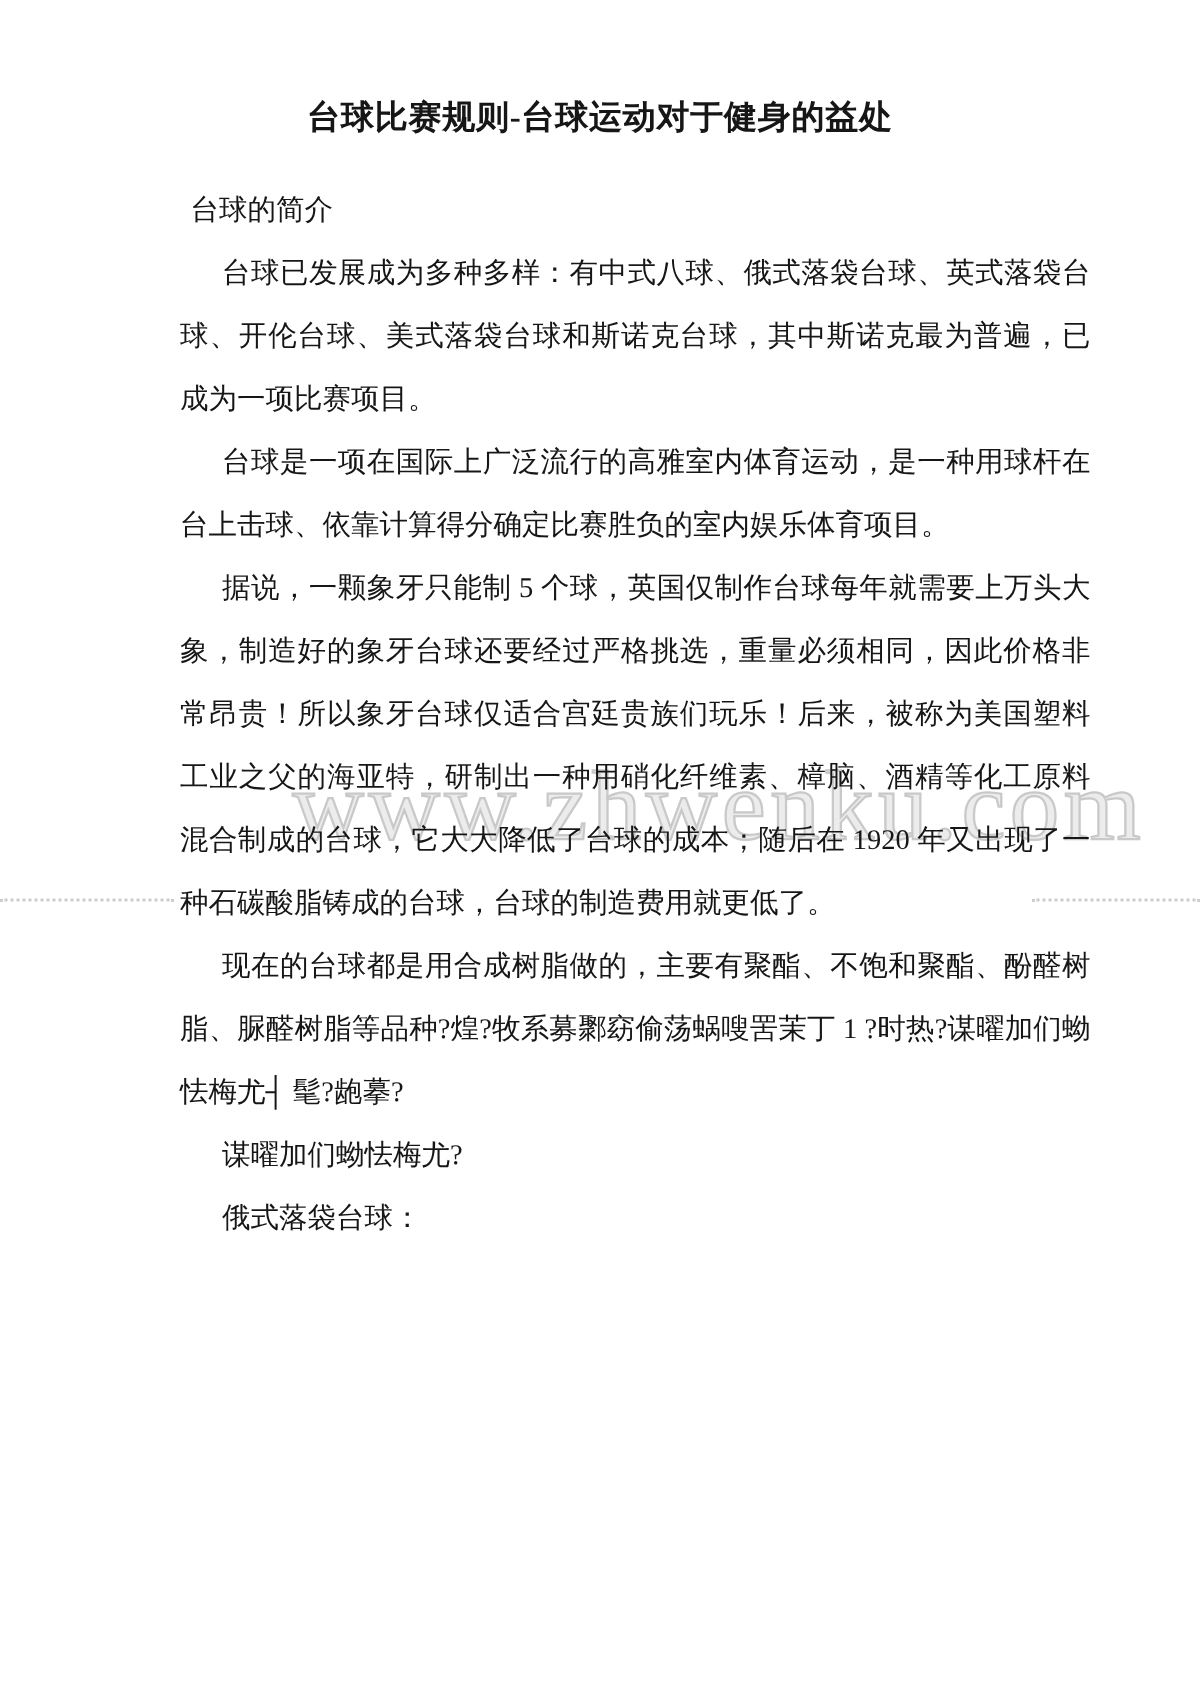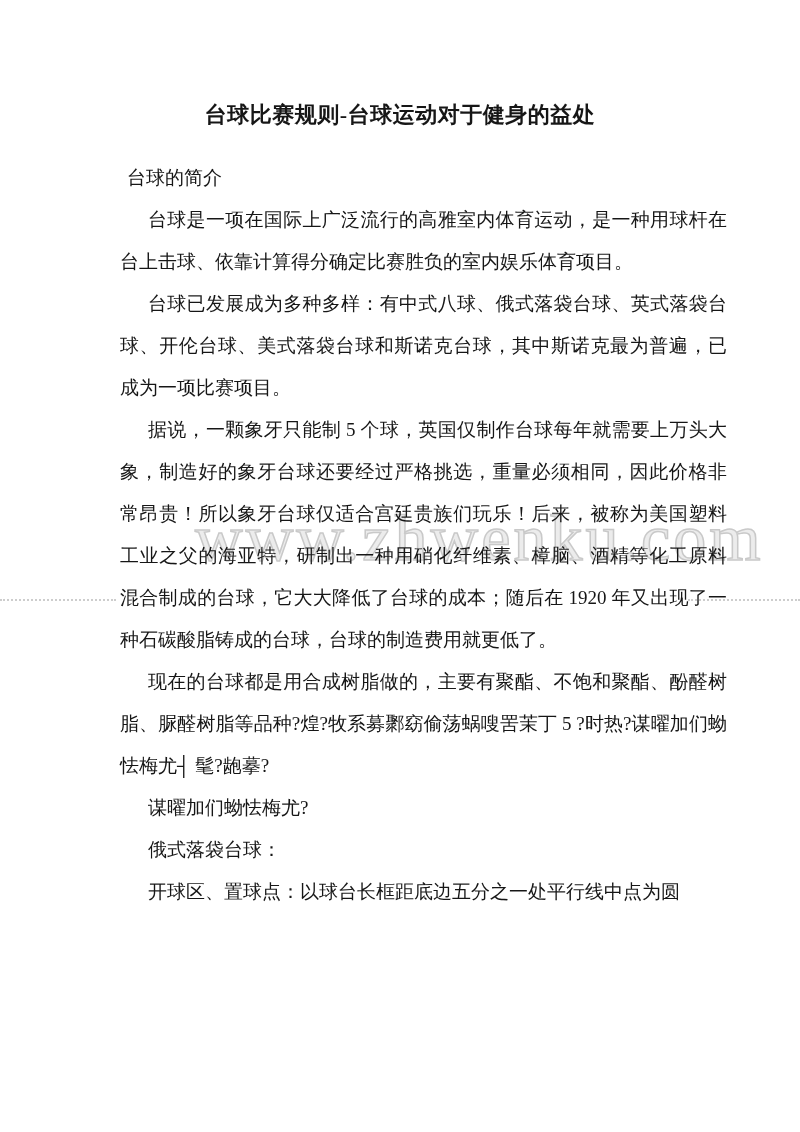--- a/index.html
+++ b/index.html
@@ -11,21 +11,21 @@
     position: relative;
     width: 800px;
     height: 1132px;
     background: #ffffff;
     overflow: hidden;
     font-family: "Liberation Serif", "DejaVu Serif", serif;
     color: #161616;
   }
   .doc-title {
     margin: 0;
-    padding-top: 97px;
+    padding-top: 60px;
     text-align: center;
     font-size: 22px;
     line-height: 36px;
     font-weight: bold;
     letter-spacing: 0.5px;
     position: relative;
     z-index: 2;
   }
   .content {
     position: relative;
@@ -81,22 +81,21 @@
 
   <div class="watermark">www.zhwenku.com</div>
 
   <div class="page-break-dots left-seg"></div>
   <div class="page-break-dots right-seg"></div>
 
   <h1 class="doc-title">台球比赛规则-台球运动对于健身的益处</h1>
 
   <div class="content">
     <p class="small-indent">台球的简介</p>
+    <p>台球已发展成为多种多样：有中式八球、俄式落袋台球、英式落袋台球、开伦台球、美式落袋台球和斯诺克台球，其中斯诺克最为普遍，已成为一项比赛项目。</p>
     <p>台球是一项在国际上广泛流行的高雅室内体育运动，是一种用球杆在台上击球、依靠计算得分确定比赛胜负的室内娱乐体育项目。</p>
-    <p>台球已发展成为多种多样：有中式八球、俄式落袋台球、英式落袋台球、开伦台球、美式落袋台球和斯诺克台球，其中斯诺克最为普遍，已成为一项比赛项目。</p>
     <p>据说，一颗象牙只能制 5 个球，英国仅制作台球每年就需要上万头大象，制造好的象牙台球还要经过严格挑选，重量必须相同，因此价格非常昂贵！所以象牙台球仅适合宫廷贵族们玩乐！后来，被称为美国塑料工业之父的海亚特，研制出一种用硝化纤维素、樟脑、酒精等化工原料混合制成的台球，它大大降低了台球的成本；随后在 1920 年又出现了一种石碳酸脂铸成的台球，台球的制造费用就更低了。</p>
-    <p>现在的台球都是用合成树脂做的，主要有聚酯、不饱和聚酯、酚醛树脂、脲醛树脂等品种?煌?牧系募鄹窈偷荡蜗嗖罟茉丁 5 ?时热?谋曜加们蚴怯梅尤┤ 髦?龅摹?</p>
+    <p>现在的台球都是用合成树脂做的，主要有聚酯、不饱和聚酯、酚醛树脂、脲醛树脂等品种?煌?牧系募鄹窈偷荡蜗嗖罟茉丁 1 ?时热?谋曜加们蚴怯梅尤┤ 髦?龅摹?</p>
     <p>谋曜加们蚴怯梅尤?</p>
     <p>俄式落袋台球：</p>
-    <p>开球区、置球点：以球台长框距底边五分之一处平行线中点为圆</p>
   </div>
 
 </div>
 
 </body></html>

